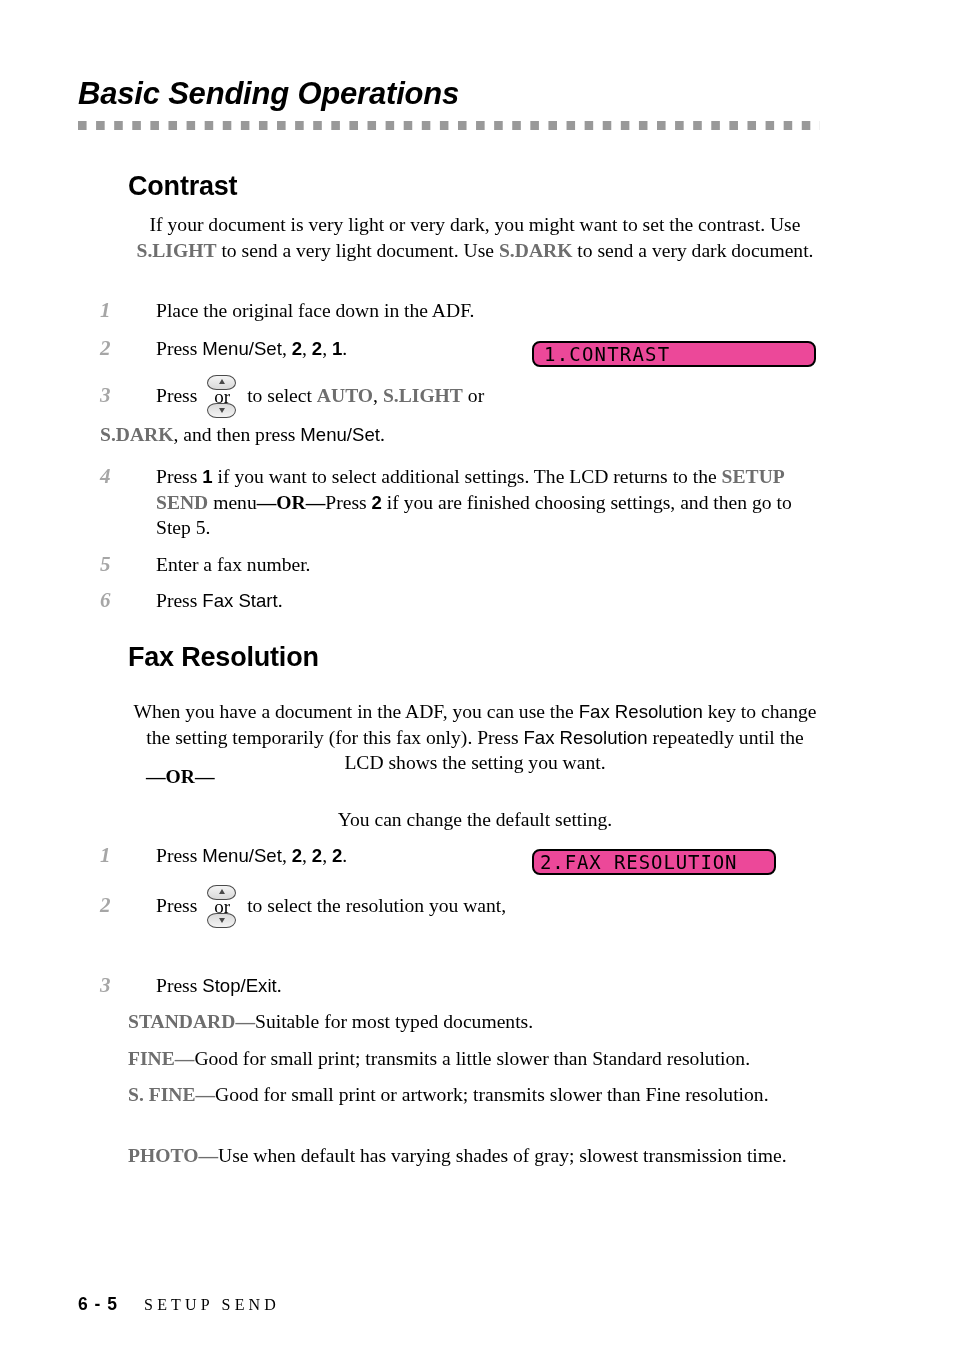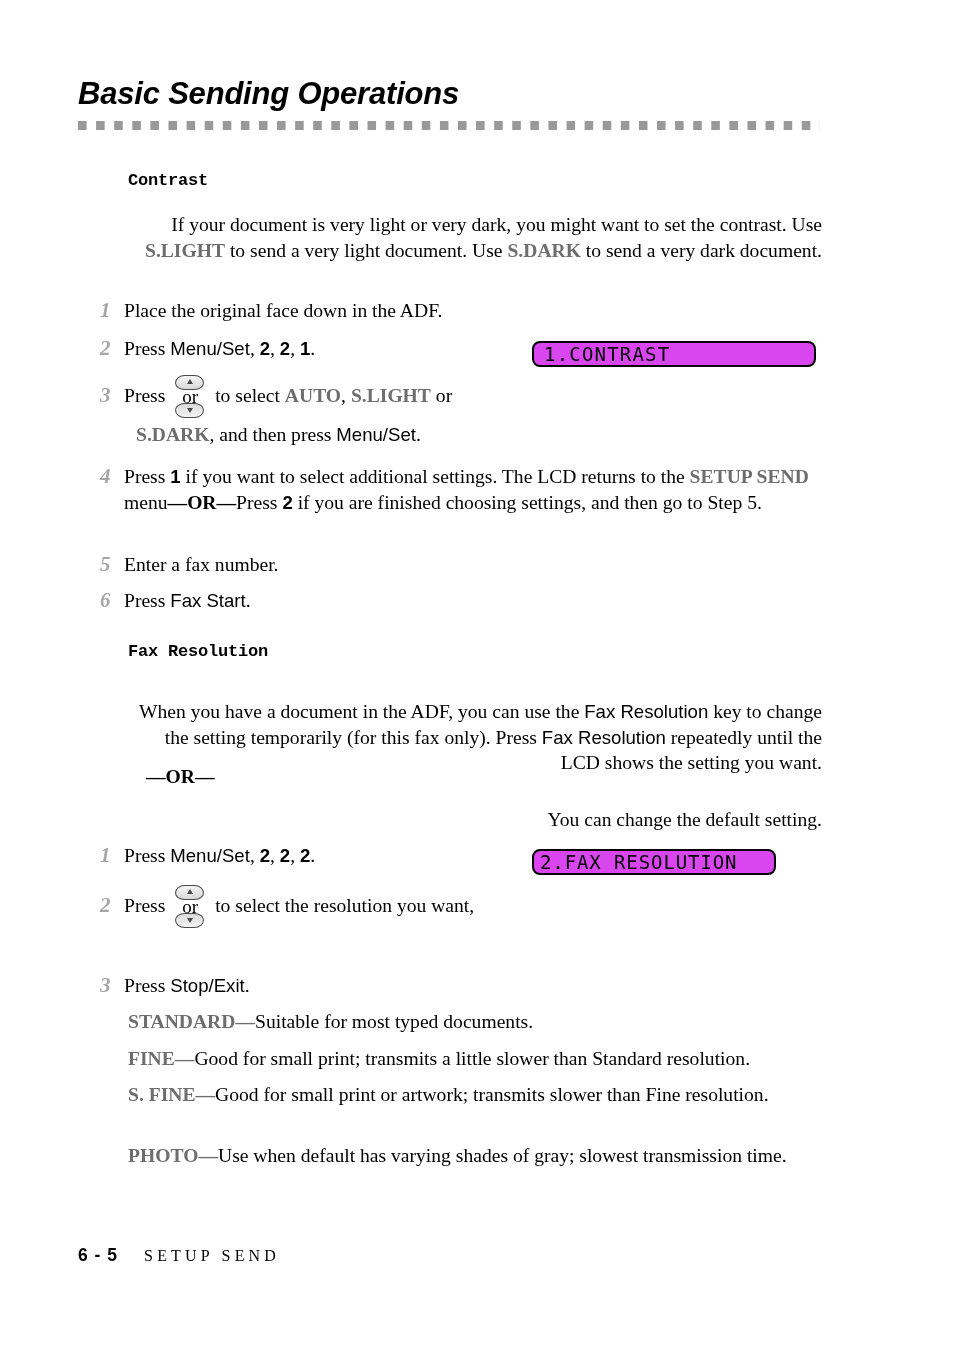--- a/index.html
+++ b/index.html
@@ -42,37 +42,37 @@
     width: 742px;
     height: 9px;
     background-image: linear-gradient(to right, #999999 0px, #999999 9px, transparent 9px, transparent 18.1px);
     background-size: 18.1px 9px;
     background-repeat: repeat-x;
   }
 
   
   .section-head {
     position: absolute;
-    font-family: Liberation Mono, monospace;
-    font-weight: bold;
-    font-size: 17px;
+    font-family: Liberation Sans, sans-serif;
+    font-weight: bold;
+    font-size: 27px;
     letter-spacing: -0.2px;
     color: #000;
     white-space: nowrap;
   }
   #head-contrast { left: 128px; top: 171px; }
   #head-resolution { left: 128px; top: 642px; }
 
   
   .para {
     position: absolute;
     font-size: 19.6px;
     line-height: 25.5px;
     color: #000;
-    text-align: right;
+    text-align: center;
   }
   .para.indent { left: 128px; width: 694px; }
 
   #p-contrast-intro { top: 212px; }
   #p-res-intro { top: 699px; }
   #p-or { left: 146px; top: 764px; font-weight: bold; font-size: 19.6px; }
   #p-default { top: 807px; }
 
   .defn { position: absolute; left: 128px; width: 696px; font-size: 19.6px; line-height: 25.5px; }
   #d-standard { top: 1009px; }
@@ -111,36 +111,36 @@
     width: 26px;
     text-align: left;
     font-style: italic;
     font-weight: bold;
     font-size: 21px;
     color: #a6a6a6;
     font-family: "Liberation Serif", "DejaVu Serif", serif;
   }
   .step .txt {
     display: block;
-    margin-left: 24px;
+    margin-left: 56px;
   }
   .step { left: 100px; width: 722px; }
 
   #s1 { top: 298px; }
   #s2 { top: 336px; }
   #s3 { top: 383px; }
   #s4 { top: 464px; }
   #s5 { top: 552px; }
   #s6 { top: 588px; }
 
   #r1 { top: 843px; }
   #r2 { top: 893px; }
   #r3 { top: 973px; }
 
-  .step-line2 { display:block; margin-left:36px; margin-top: 14px; }
+  .step-line2 { display:block; margin-top: 14px; }
   #s3 .step-line2 { margin-top: 13px; }
   #r2 .step-line2 { margin-top: 13px; }
 
   
   .updown {
     display: inline-block;
     position: relative;
     width: 36px;
     height: 19px;
     vertical-align: -4px;
@@ -194,21 +194,21 @@
     color: #000;
     background: transparent;
   }
 
   
   .lcd {
     position: absolute;
     box-sizing: border-box;
     border: 2.5px solid #000;
     border-radius: 8px;
-    background: #d946ef;
+    background: #ec4899;
     height: 26px;
     display: flex;
     align-items: center;
     overflow: hidden;
   }
   .lcd .lcdtext {
     font-family: "DejaVu Sans Mono", "Liberation Mono", monospace;
     font-size: 19px;
     letter-spacing: 1.2px;
     color: #000;
@@ -217,21 +217,21 @@
     transform: scaleY(1.02);
   }
   #lcd1 { left: 532px; top: 341px; width: 284px; }
   #lcd2 { left: 532px; top: 849px; width: 244px; }
   #lcd2 .lcdtext { padding-left: 6px; letter-spacing: 0.9px; }
 
   
   .footer {
     position: absolute;
     left: 78px;
-    top: 1245px;
+    top: 1294px;
     white-space: nowrap;
   }
   .footer .pagenum {
     font-family: "Liberation Sans", "DejaVu Sans", sans-serif;
     font-weight: bold;
     font-size: 17.5px;
     letter-spacing: 1px;
     color: #000;
   }
   .footer .running {

